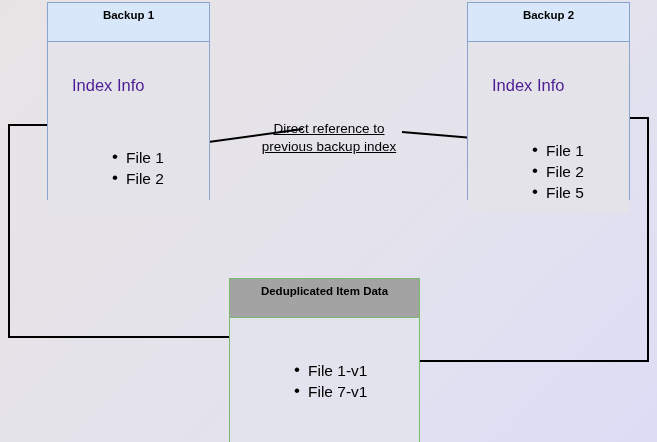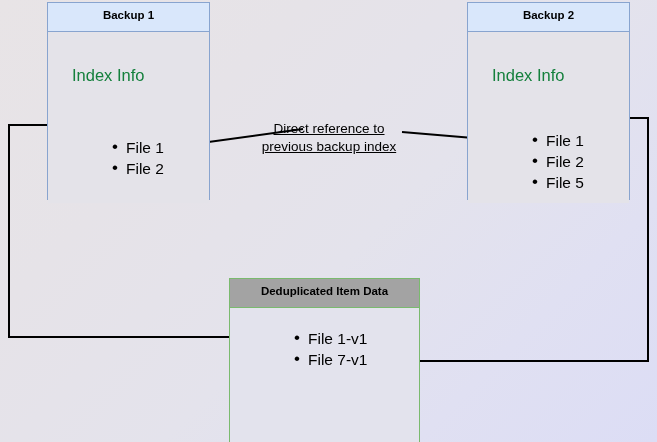--- a/index.html
+++ b/index.html
@@ -27,21 +27,21 @@
     background: #e6e4ea;
   }
   .node .node-header {
     box-sizing: border-box;
     width: 100%;
     text-align: center;
     font-weight: bold;
     font-size: 11.5px;
     color: #000;
     line-height: 24px;
-    height: 29px;
+    height: 39px;
   }
   .node .node-body {
     position: relative;
     box-sizing: border-box;
     width: 100%;
   }
 
   
   .node.blue {
     border: 1.5px solid #88a4cf;
@@ -64,21 +64,21 @@
     background: #a3a3a3;
     border-bottom: 1.5px solid #7aba6e;
   }
   .node.green .node-body {
     background: #e3e3ed;
   }
 
   .index-title {
     position: absolute;
     font-size: 16.5px;
-    color: #15803d;
+    color: #4c1d95;
     white-space: nowrap;
   }
 
   ul.file-list {
     position: absolute;
     margin: 16px;
     padding: 0 0 0 16px;
     list-style: none;
   }
   ul.file-list li {
@@ -169,21 +169,21 @@
         <li>File 1</li>
         <li>File 2</li>
         <li>File 5</li>
       </ul>
     </div>
   </div>
 
   <div class="node green" style="left:229px; top:278px; width:191px; height:166px;">
     <div class="node-header">Deduplicated Item Data</div>
     <div class="node-body" style="height:139px;">
-      <ul class="file-list" style="left:46px; top:4px;">
+      <ul class="file-list" style="left:46px; top:26px;">
         <li>File 1-v1</li>
         <li>File 7-v1</li>
       </ul>
     </div>
   </div>
 
   <div class="edge-label" style="left:244px; top:120px; width:170px;">Direct reference to
 previous backup index</div>
 
 </div>

